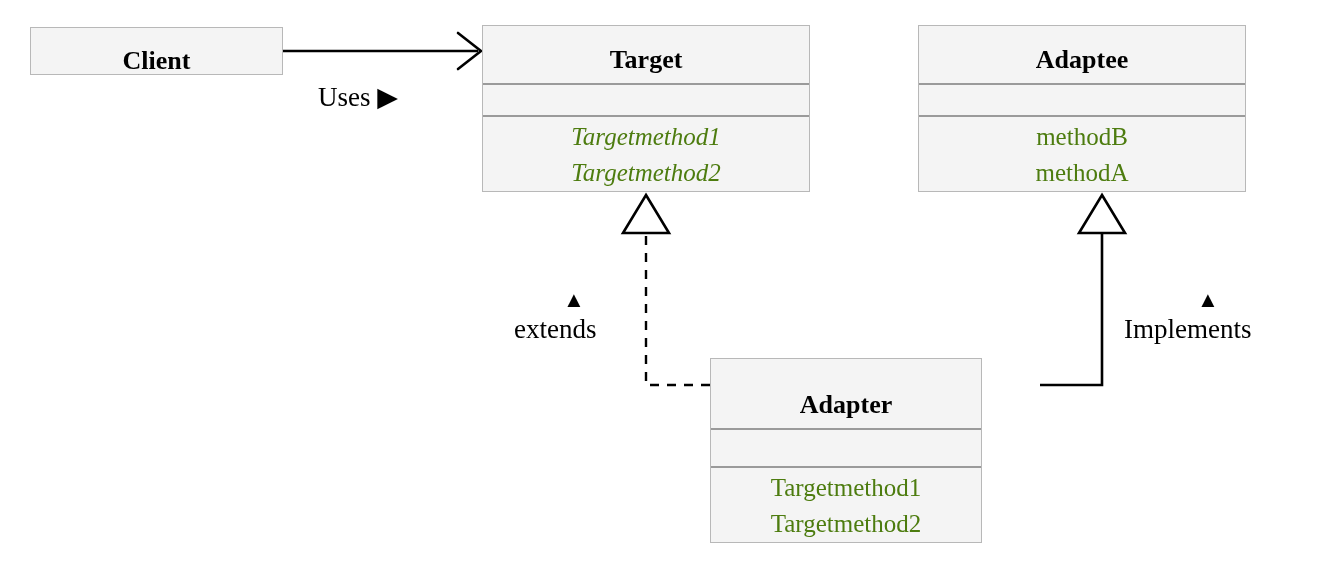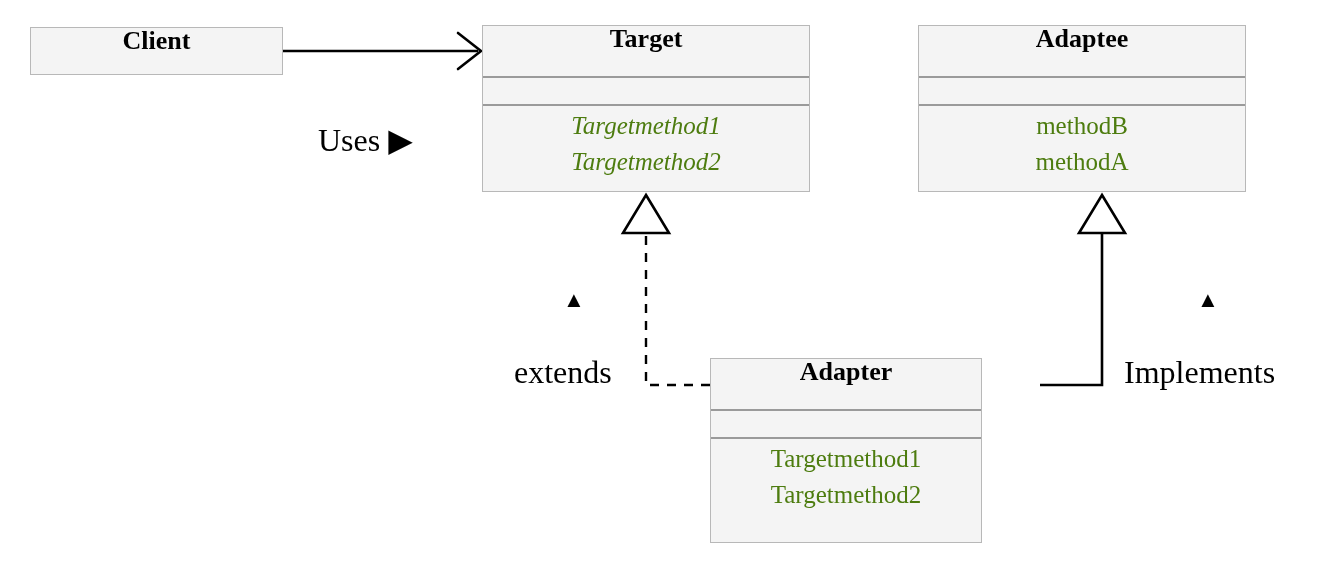--- a/index.html
+++ b/index.html
@@ -33,21 +33,22 @@
     border: 1px solid #b8b8b8;
     box-sizing: border-box;
     display: flex;
     flex-direction: column;
   }
   .uml-compartment {
     box-sizing: border-box;
     display: flex;
     flex-direction: column;
     align-items: center;
-    justify-content: flex-start;
+    justify-content: flex-end;
+    margin-top: 10px;
   }
   .uml-compartment.divider-top {
     border-top: 2px solid #9a9a9a;
   }
   .class-name {
     font-size: 26px;
     font-weight: bold;
     color: #000;
     line-height: 1;
     white-space: nowrap;
@@ -61,25 +62,24 @@
     font-size: 25px;
     color: #4d7c0f;
     line-height: 1.45;
     white-space: nowrap;
   }
   .member.abstract {
     font-style: italic;
   }
   .edge-label {
     position: absolute;
-    font-size: 32px;
+    font-size: 27px;
     color: #000;
     white-space: nowrap;
     line-height: 1;
-    margin-top: 40px;
   }
   .nav-marker {
     position: absolute;
     font-size: 22px;
     color: #000;
     line-height: 1;
   }
 
   
   #class-client   { left: 30px;  top: 27px;  width: 253px; height: 48px; }

